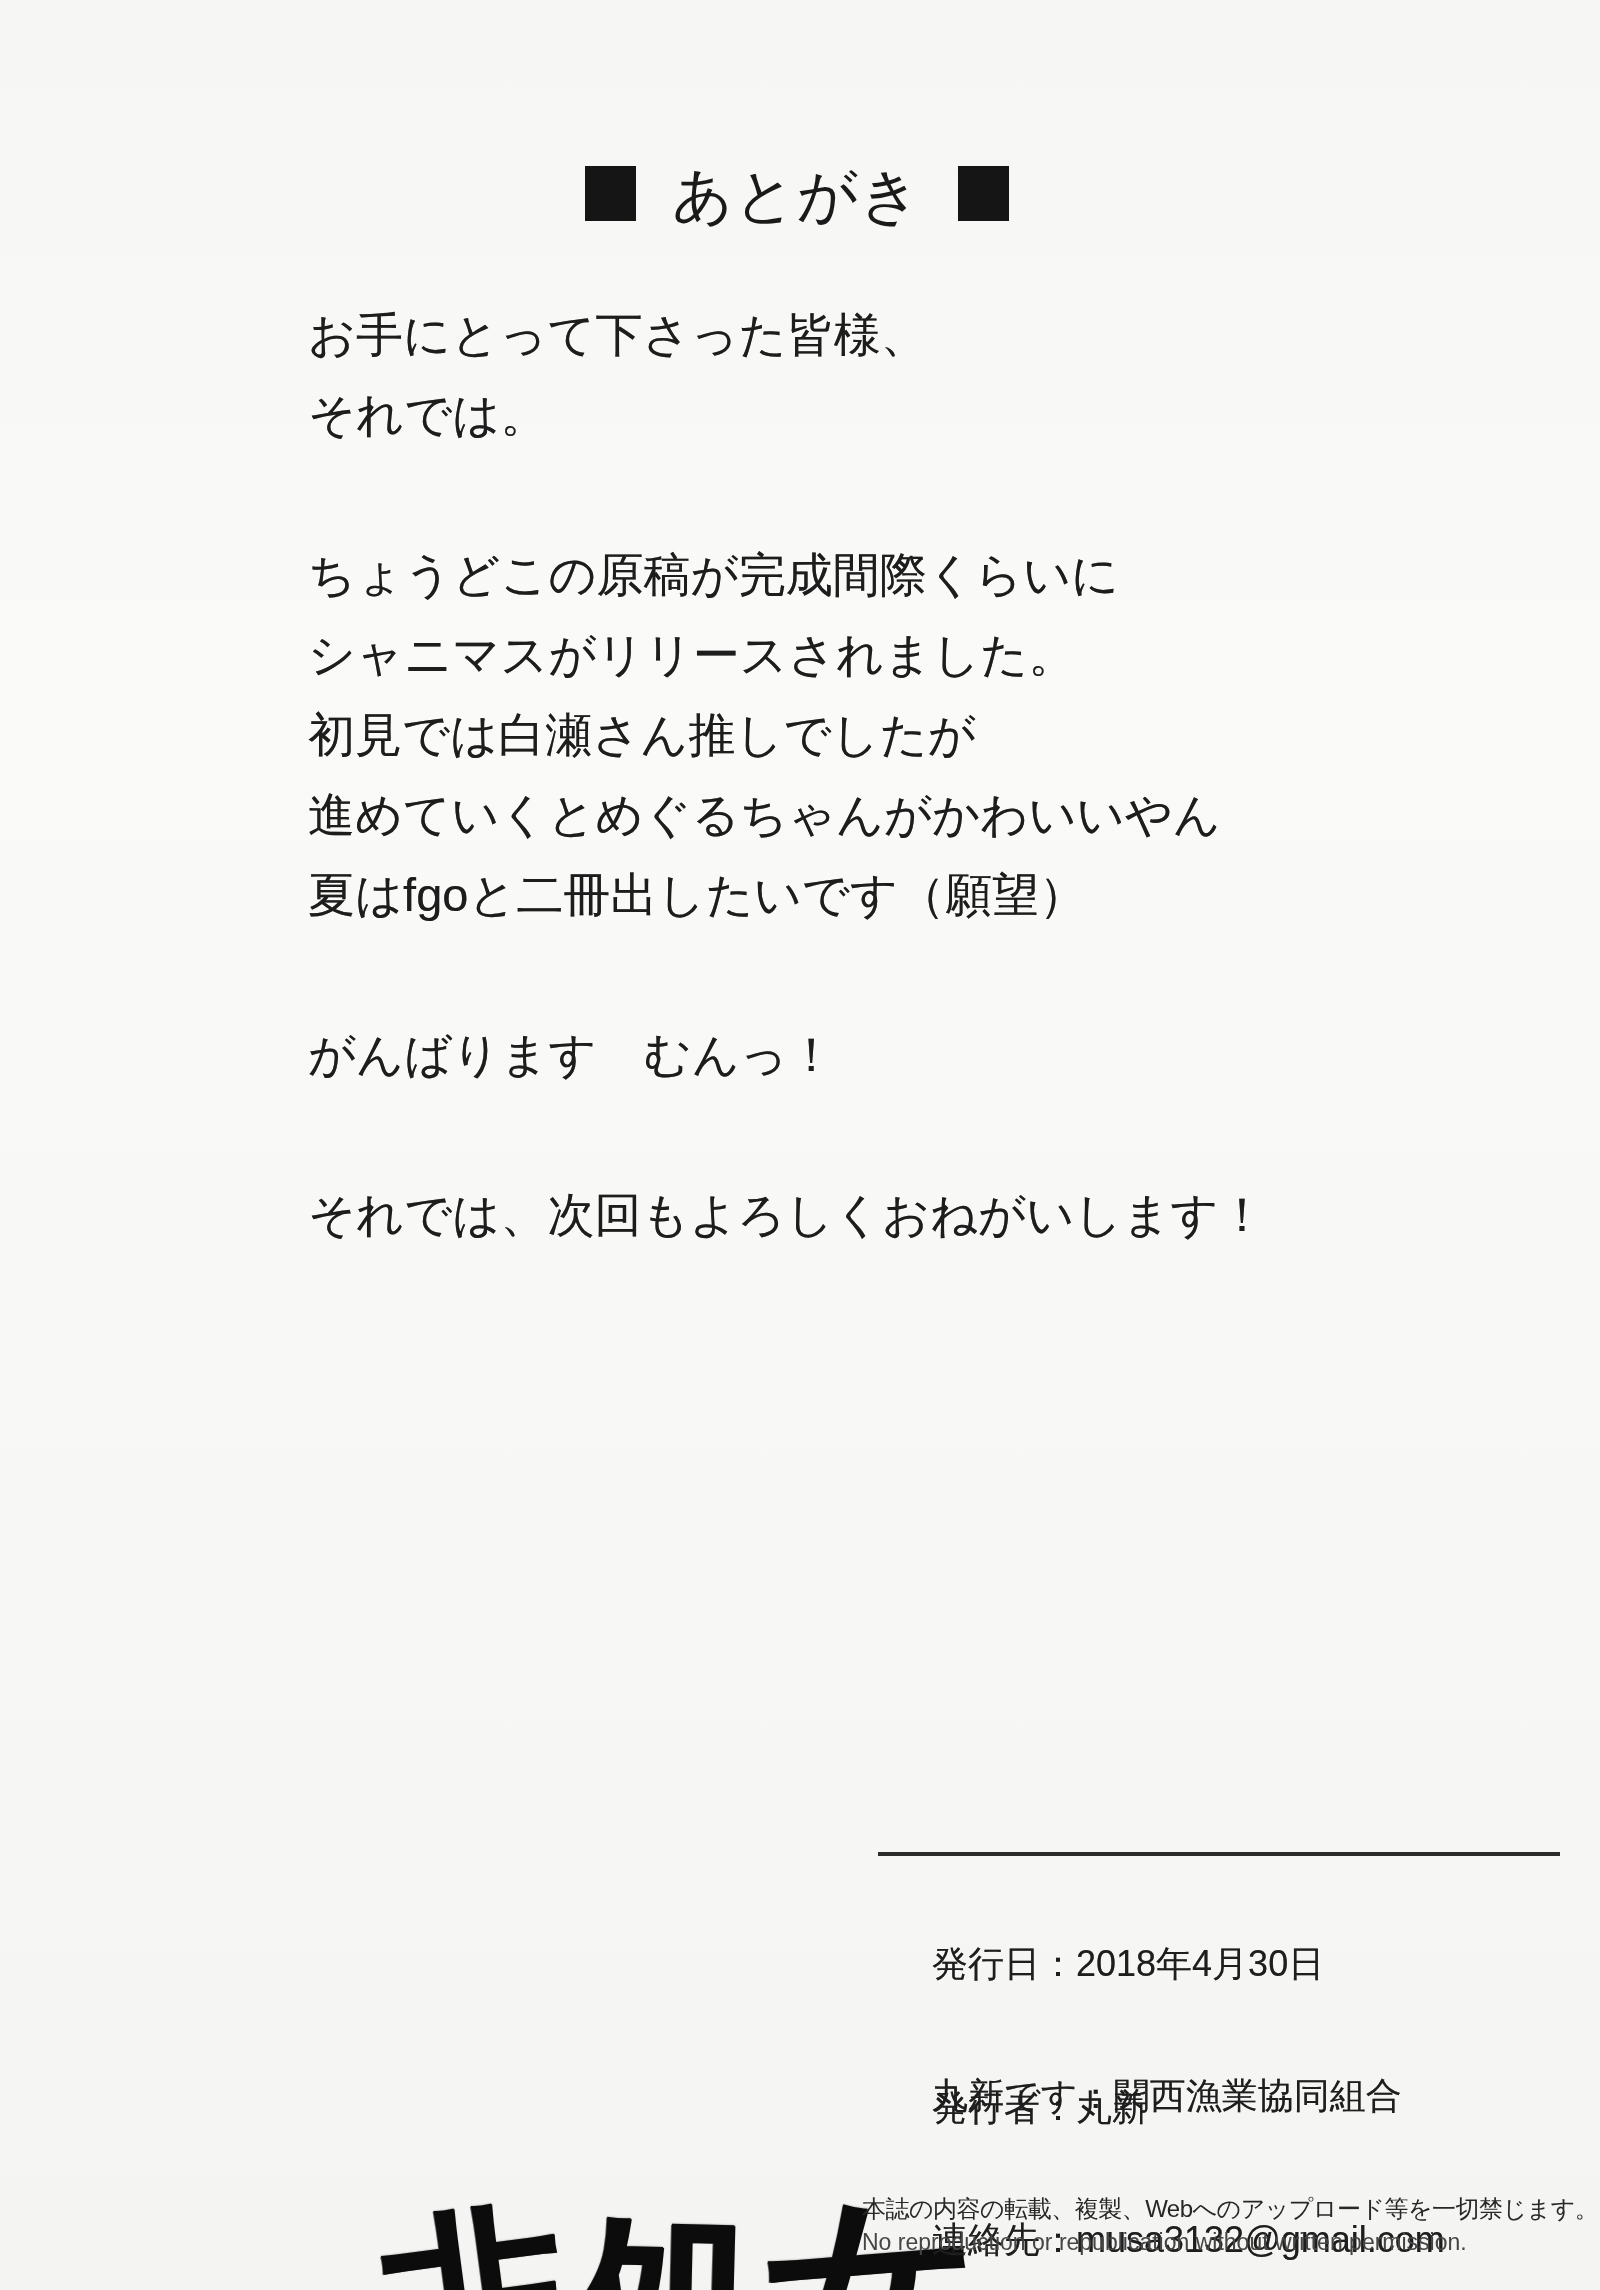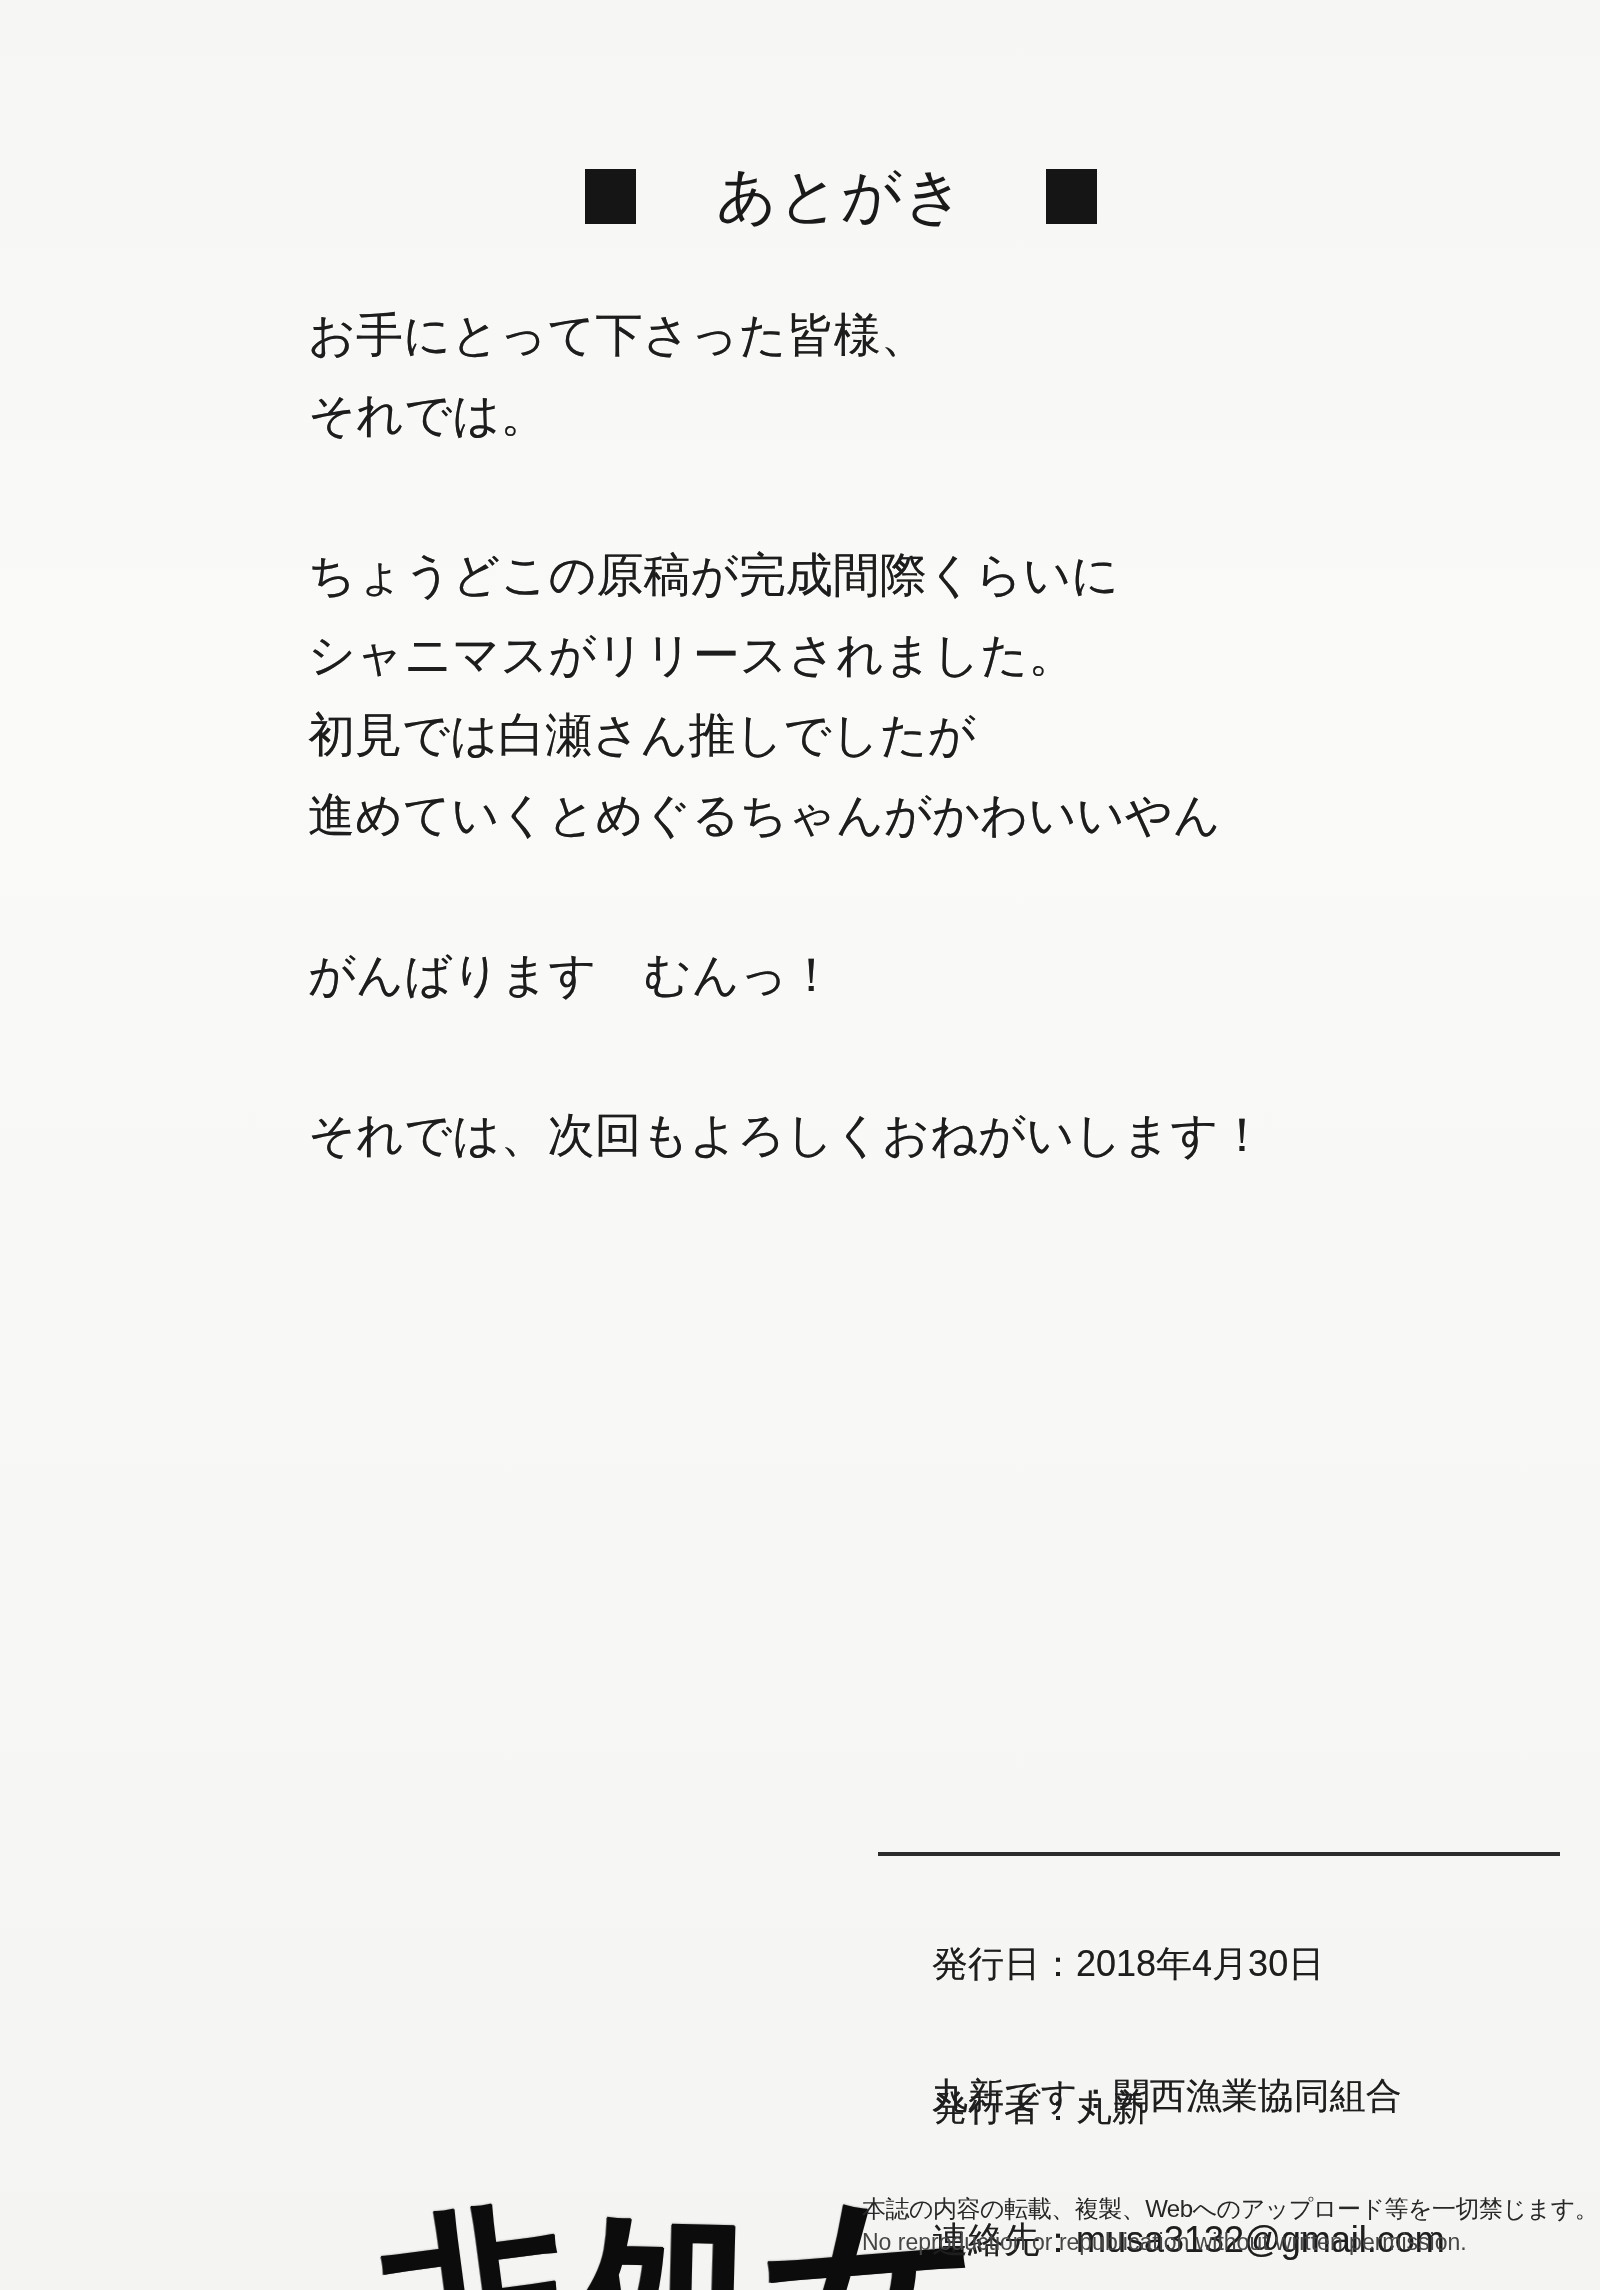--- a/index.html
+++ b/index.html
@@ -17,22 +17,21 @@
     font-family: "Liberation Sans", "DejaVu Sans", sans-serif;
     color: #1c1c1c;
   }
 
   
   .title-row {
     position: absolute;
     left: 585px;
     top: 166px;
     display: flex;
-    align-items: center;
-    gap: 80px;
+    gap: 36px;
   }
   .black-square {
     width: 51px;
     height: 55px;
     background: #151515;
     flex: 0 0 auto;
   }
   .title-text {
     margin: 0;
     font-size: 60px;
@@ -149,20 +148,21 @@
   <main class="afterword">
     <p>
       <span class="line">お手にとって下さった皆様、</span>
       <span class="line">それでは。</span>
     </p>
     <p>
       <span class="line">ちょうどこの原稿が完成間際くらいに</span>
       <span class="line">シャニマスがリリースされました。</span>
       <span class="line">初見では白瀬さん推しでしたが</span>
       <span class="line">進めていくとめぐるちゃんがかわいいやん</span>
+      <span class="line">夏はfgoと二冊出したいです（願望）</span>
     </p>
     <p>
       <span class="line">がんばります　むんっ！</span>
     </p>
     <p>
       <span class="line">それでは、次回もよろしくおねがいします！</span>
     </p>
   </main>
 
   <div class="logo">

